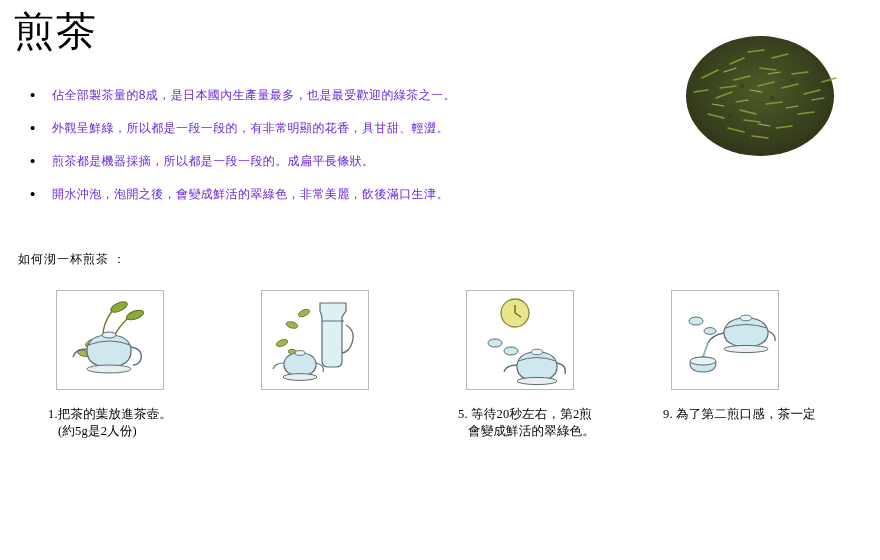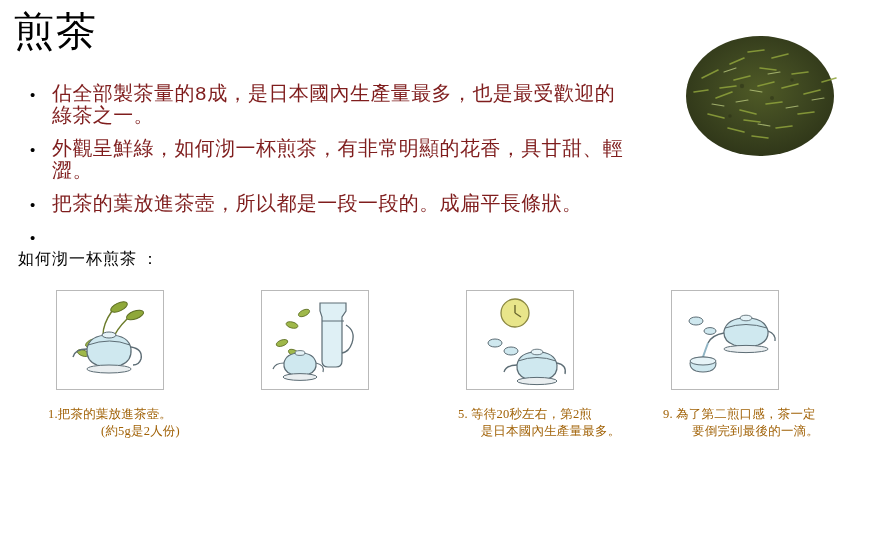--- a/index.html
+++ b/index.html
@@ -58,34 +58,34 @@
   }
   .bullet-mark {
     width: 22px;
     flex: 0 0 22px;
     font-size: 15px;
     line-height: 22px;
     text-align: left;
     color: #000;
   }
   .bullet-text {
-    font-family: Liberation Mono, monospace;
-    font-size: 20px;
+    font-family: Liberation Sans, sans-serif;
+    font-size: 12px;
     line-height: 22px;
     letter-spacing: 0.4px;
-    color: #7f1d1d;
+    color: #6d28d9;
   }
 
   
   .steps-heading {
     position: absolute;
     left: 18px;
     top: 248px;
     font-family: "Liberation Serif", serif;
-    font-size: 16px;
+    font-size: 12px;
     line-height: 22px;
     letter-spacing: 1px;
     color: #000;
   }
 
   
   .steps {
     position: absolute;
     left: 48px;
     top: 290px;
@@ -103,27 +103,26 @@
     background: #ffffff;
     box-sizing: border-box;
     margin-left: 8px;
   }
   .step-figure svg { display: block; }
   .step-caption {
     margin-top: 16px;
     font-family: "Liberation Serif", serif;
     font-size: 12.5px;
     line-height: 17px;
-    color: #a16207;
+    color: #000000;
     letter-spacing: 0.2px;
   }
   .step-caption .line2 {
     display: block;
     padding-left: 10px;
-    text-align: center;
   }
 </style>
 </head>
 <body>
 
 <div class="page">
 
   <div class="title">煎茶</div>
 
   <div class="hero">
@@ -179,28 +178,29 @@
     </svg>
   </div>
 
   <div class="bullets">
     <div class="bullet-row">
       <span class="bullet-mark">•</span>
       <span class="bullet-text">佔全部製茶量的8成，是日本國內生產量最多，也是最受歡迎的綠茶之一。</span>
     </div>
     <div class="bullet-row">
       <span class="bullet-mark">•</span>
-      <span class="bullet-text">外觀呈鮮綠，如何沏一杯煎茶，有非常明顯的花香，具甘甜、輕澀。</span>
+      <span class="bullet-text">外觀呈鮮綠，所以都是一段一段的，有非常明顯的花香，具甘甜、輕澀。</span>
     </div>
     <div class="bullet-row">
       <span class="bullet-mark">•</span>
-      <span class="bullet-text">把茶的葉放進茶壺，所以都是一段一段的。成扁平長條狀。</span>
+      <span class="bullet-text">煎茶都是機器採摘，所以都是一段一段的。成扁平長條狀。</span>
     </div>
     <div class="bullet-row">
       <span class="bullet-mark">•</span>
+      <span class="bullet-text">開水沖泡，泡開之後，會變成鮮活的翠綠色，非常美麗，飲後滿口生津。</span>
     </div>
   </div>
 
   <div class="steps-heading">如何沏一杯煎茶 ：</div>
 
   <div class="steps">
 
     <div class="step">
       <div class="step-figure">
         <svg width="106" height="98" viewBox="0 0 106 98" xmlns="http://www.w3.org/2000/svg">
@@ -263,21 +263,21 @@
           <path d="M50 74 q 2 -13 20 -13 q 18 0 20 13 q 1 10 -9 14 q -11 4 -22 0 q -10 -4 -9 -14 z" fill="#cfe8ef" stroke="#5d6d75" stroke-width="1.2"></path>
           <path d="M51 70 q 19 -7 38 0" fill="none" stroke="#5d6d75" stroke-width="1"></path>
           <path d="M90 72 q 10 2 8 11" fill="none" stroke="#5d6d75" stroke-width="1.3"></path>
           <path d="M50 74 q -11 0 -13 7" fill="none" stroke="#5d6d75" stroke-width="1.3"></path>
           <ellipse cx="70" cy="61" rx="6" ry="2.8" fill="#e6f3f7" stroke="#5d6d75" stroke-width="0.9"></ellipse>
           <ellipse cx="70" cy="90" rx="20" ry="3.6" fill="#e9eef0" stroke="#5d6d75" stroke-width="1"></ellipse>
         </svg>
       </div>
       <div class="step-caption">
         <span>5. 等待20秒左右，第2煎</span>
-        <span class="line2">是日本國內生產量最多。</span>
+        <span class="line2">會變成鮮活的翠綠色。</span>
       </div>
     </div>
 
     <div class="step">
       <div class="step-figure">
         <svg width="106" height="98" viewBox="0 0 106 98" xmlns="http://www.w3.org/2000/svg">
           <path d="M52 40 q 3 -13 22 -13 q 19 0 22 13 q 1 10 -10 14 q -12 4 -24 0 q -11 -4 -10 -14 z" fill="#cfe8ef" stroke="#5d6d75" stroke-width="1.2"></path>
           <path d="M53 37 q 21 -7 42 0" fill="none" stroke="#5d6d75" stroke-width="1"></path>
           <ellipse cx="74" cy="27" rx="6" ry="2.8" fill="#e6f3f7" stroke="#5d6d75" stroke-width="0.9"></ellipse>
           <path d="M96 40 q 8 3 7 10" fill="none" stroke="#5d6d75" stroke-width="1.3"></path>
@@ -288,18 +288,17 @@
           <ellipse cx="31" cy="70" rx="13" ry="4" fill="#e6f3f7" stroke="#5d6d75" stroke-width="1"></ellipse>
           <g fill="#cfe8ef" stroke="#5d6d75" stroke-width="1">
             <ellipse cx="24" cy="30" rx="7" ry="4"></ellipse>
             <ellipse cx="38" cy="40" rx="6" ry="3.4"></ellipse>
           </g>
           <ellipse cx="74" cy="58" rx="22" ry="3.6" fill="#e9eef0" stroke="#5d6d75" stroke-width="1"></ellipse>
         </svg>
       </div>
       <div class="step-caption">
         <span>9. 為了第二煎口感，茶一定</span>
-        <span class="line2">要倒完到最後的一滴。</span>
       </div>
     </div>
 
   </div>
 </div>
 
 </body></html>

